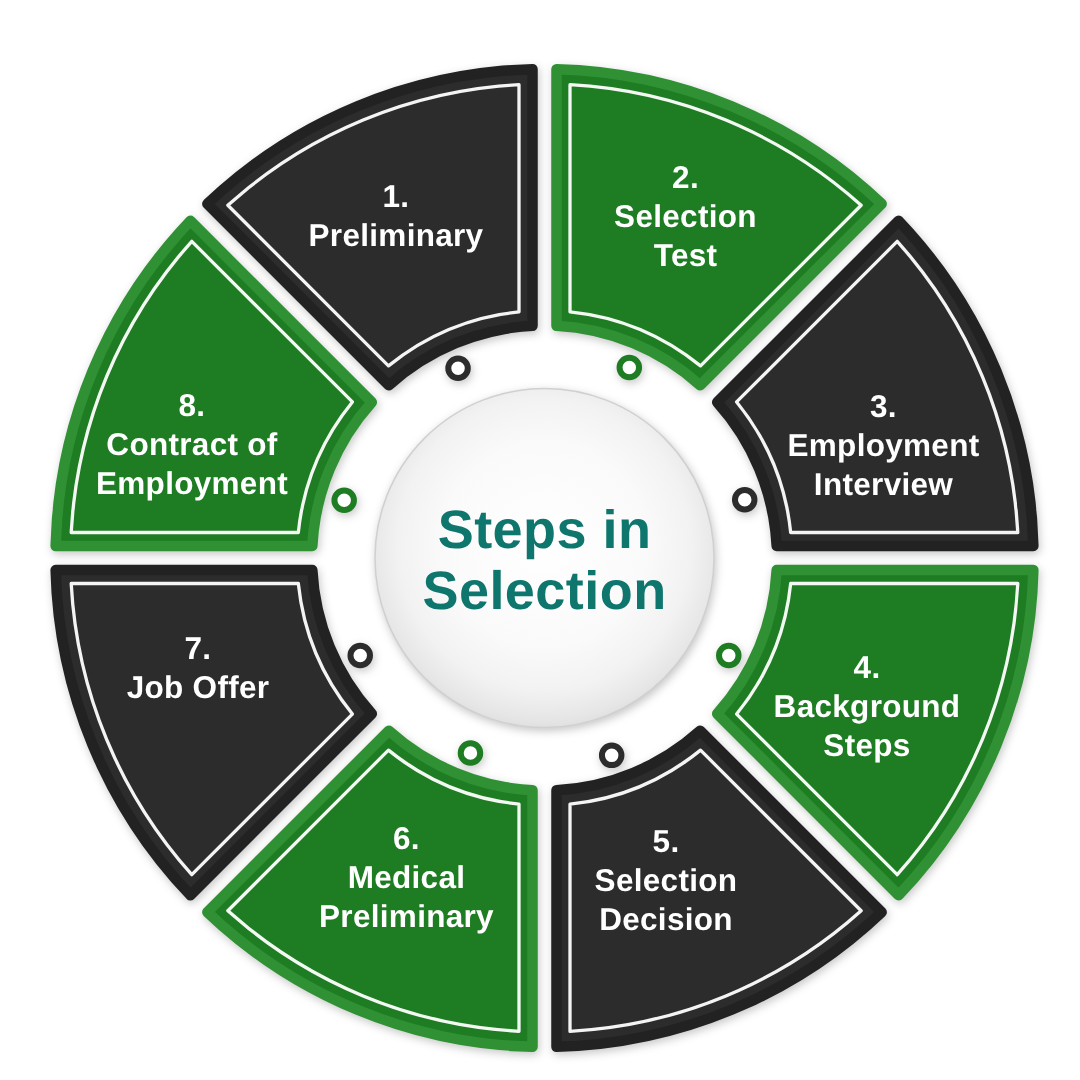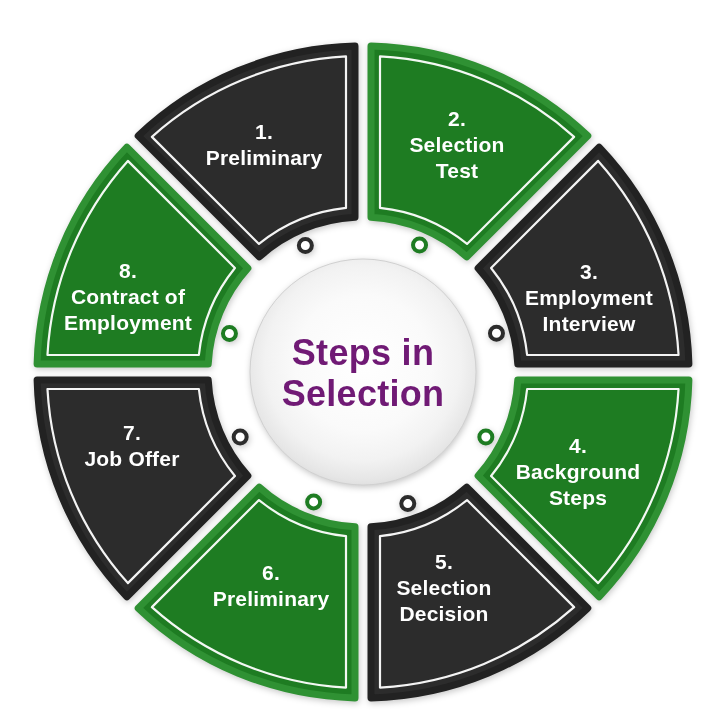--- a/index.html
+++ b/index.html
@@ -89,30 +89,31 @@
         <div>Background</div>
         <div>Steps</div>
       </div>
       <div class="seg-label" style="left: 444px; top: 588px; color: rgb(255, 255, 255);">
         <div>5.</div>
         <div>Selection</div>
         <div>Decision</div>
       </div>
       <div class="seg-label" style="left: 271px; top: 586px; color: rgb(255, 255, 255);">
         <div>6.</div>
+        <div>Medical</div>
         <div>Preliminary</div>
       </div>
       <div class="seg-label" style="left: 132px; top: 446px; color: rgb(255, 255, 255);">
         <div>7.</div>
         <div>Job Offer</div>
       </div>
       <div class="seg-label" style="left: 128px; top: 297px; color: rgb(255, 255, 255);">
         <div>8.</div>
         <div>Contract of</div>
         <div>Employment</div>
       </div>
     </div>
 
-  <div class="center-text" id="center-text" style="color: #701a75;">
+  <div class="center-text" id="center-text" style="color: #0f766e;">
     <div>Steps in</div>
     <div>Selection</div>
   </div>
 </div>
 
 </body></html>

